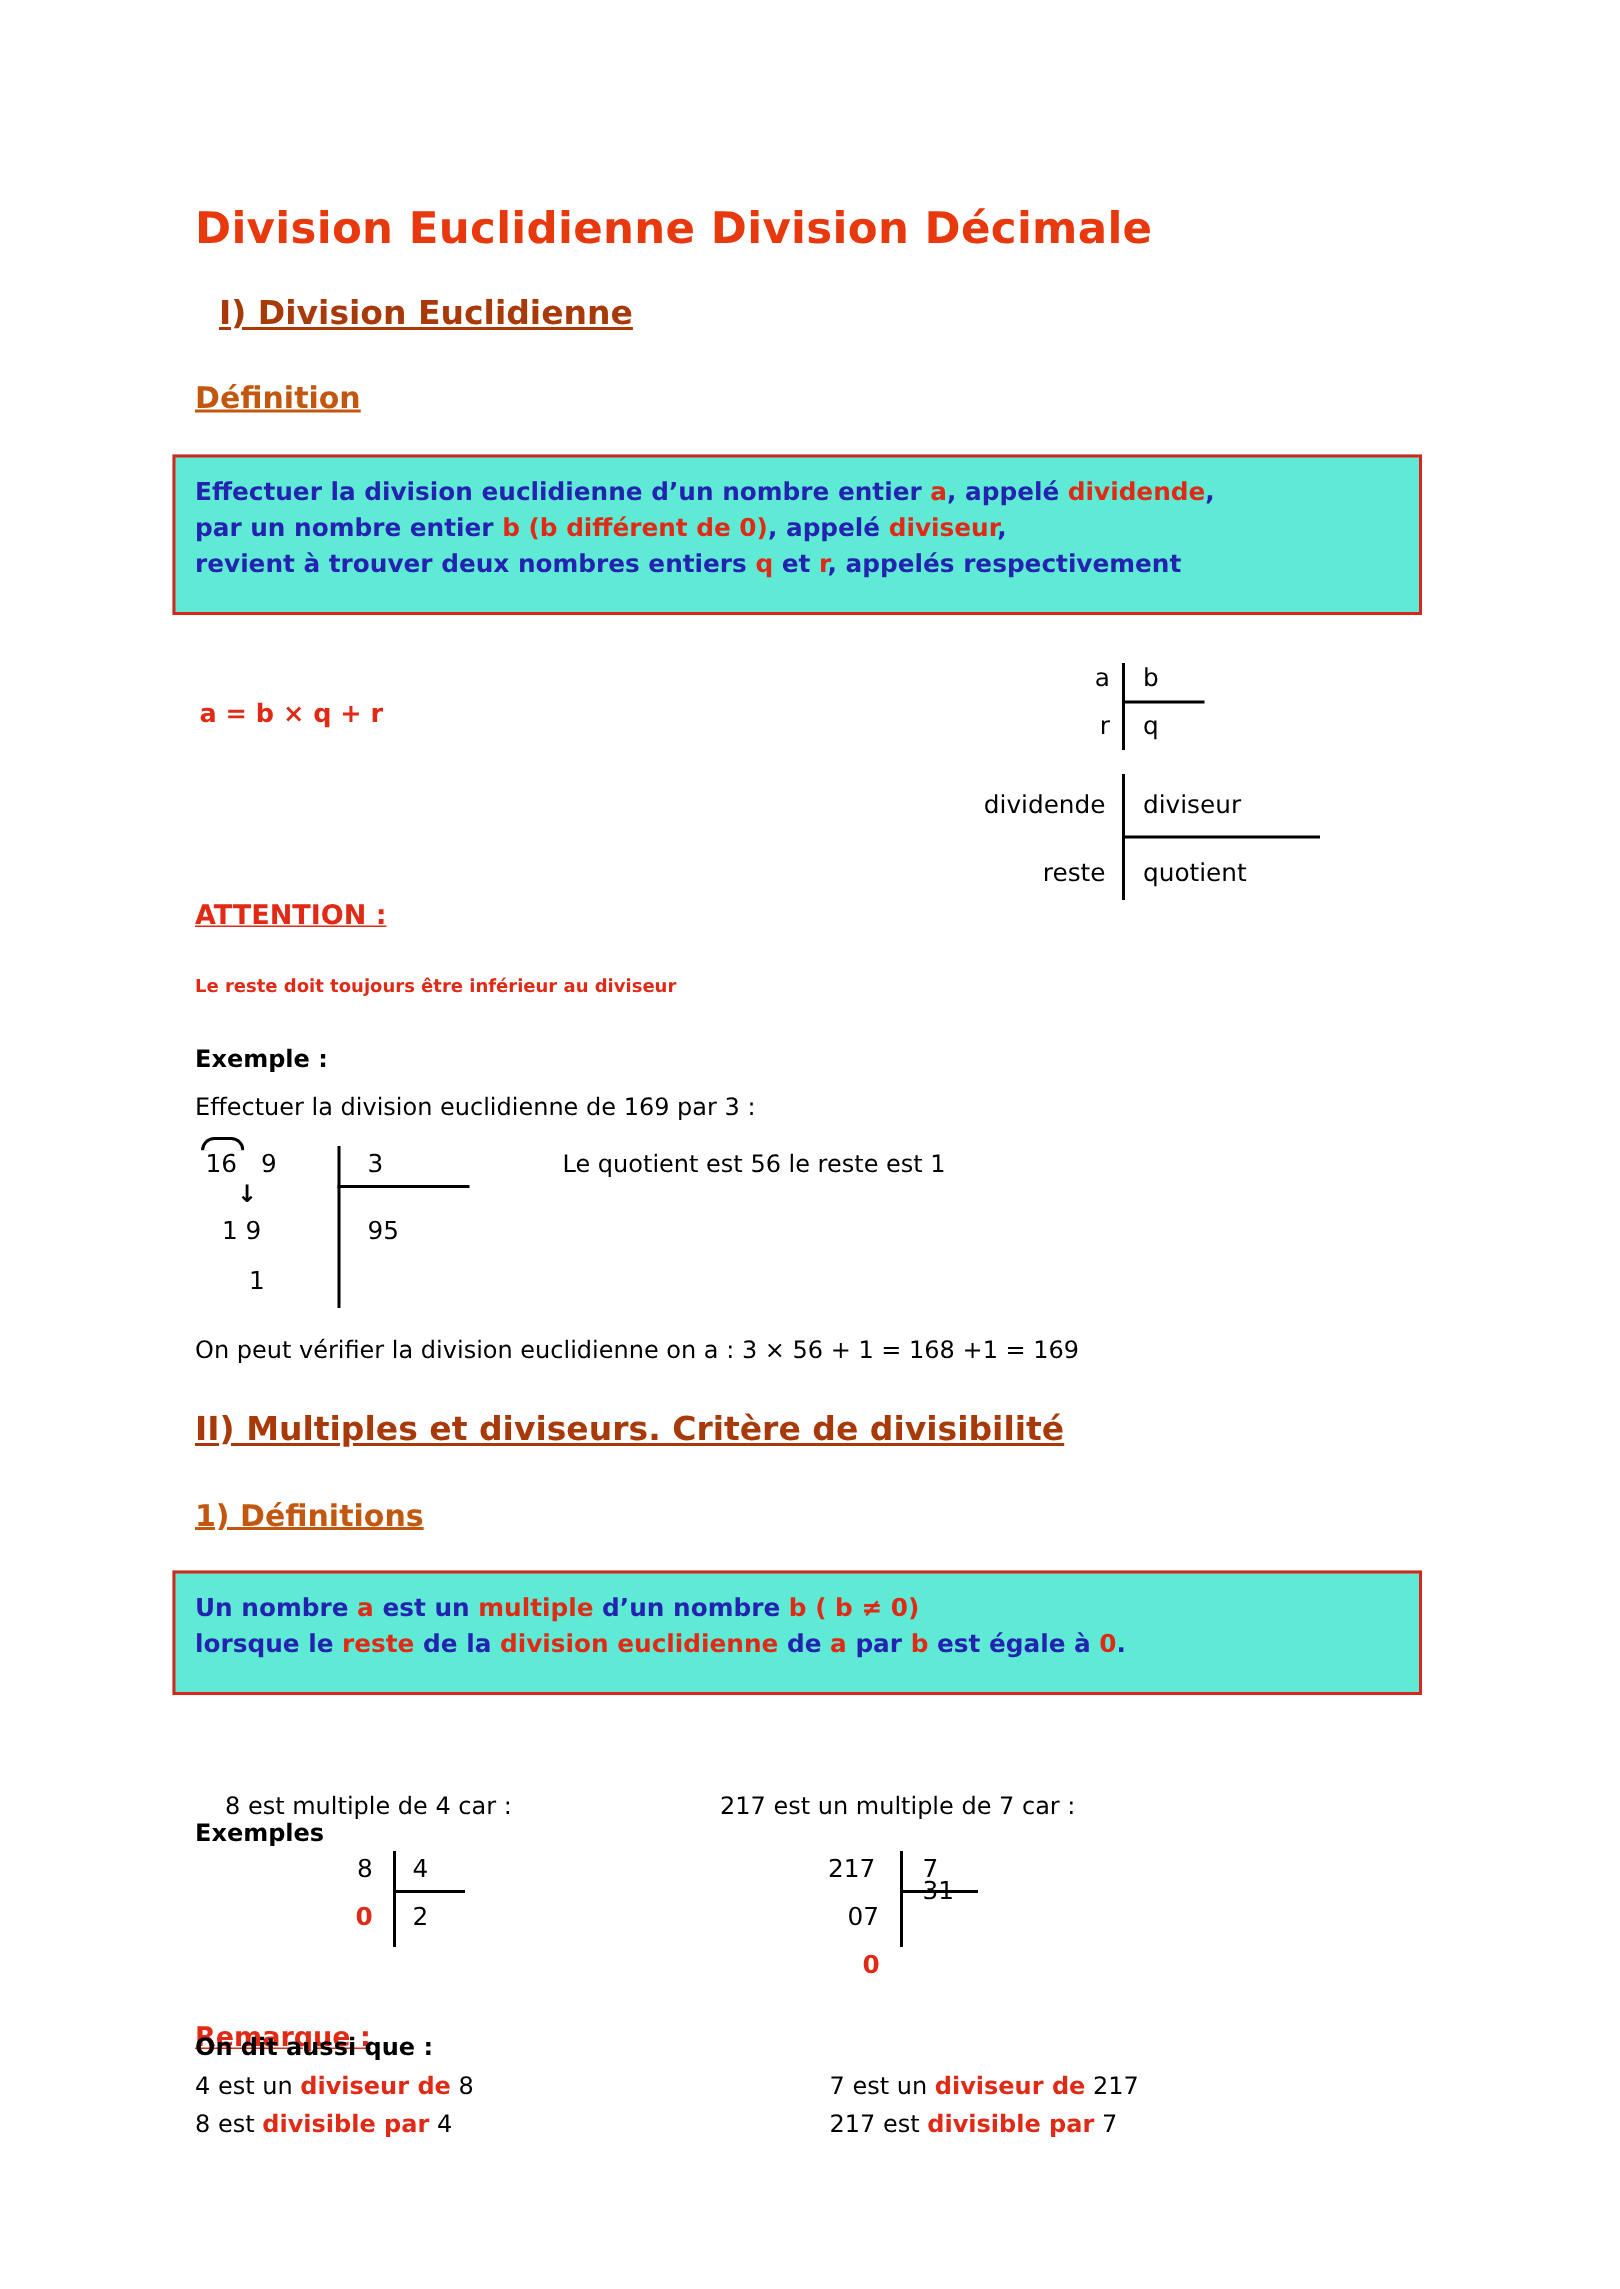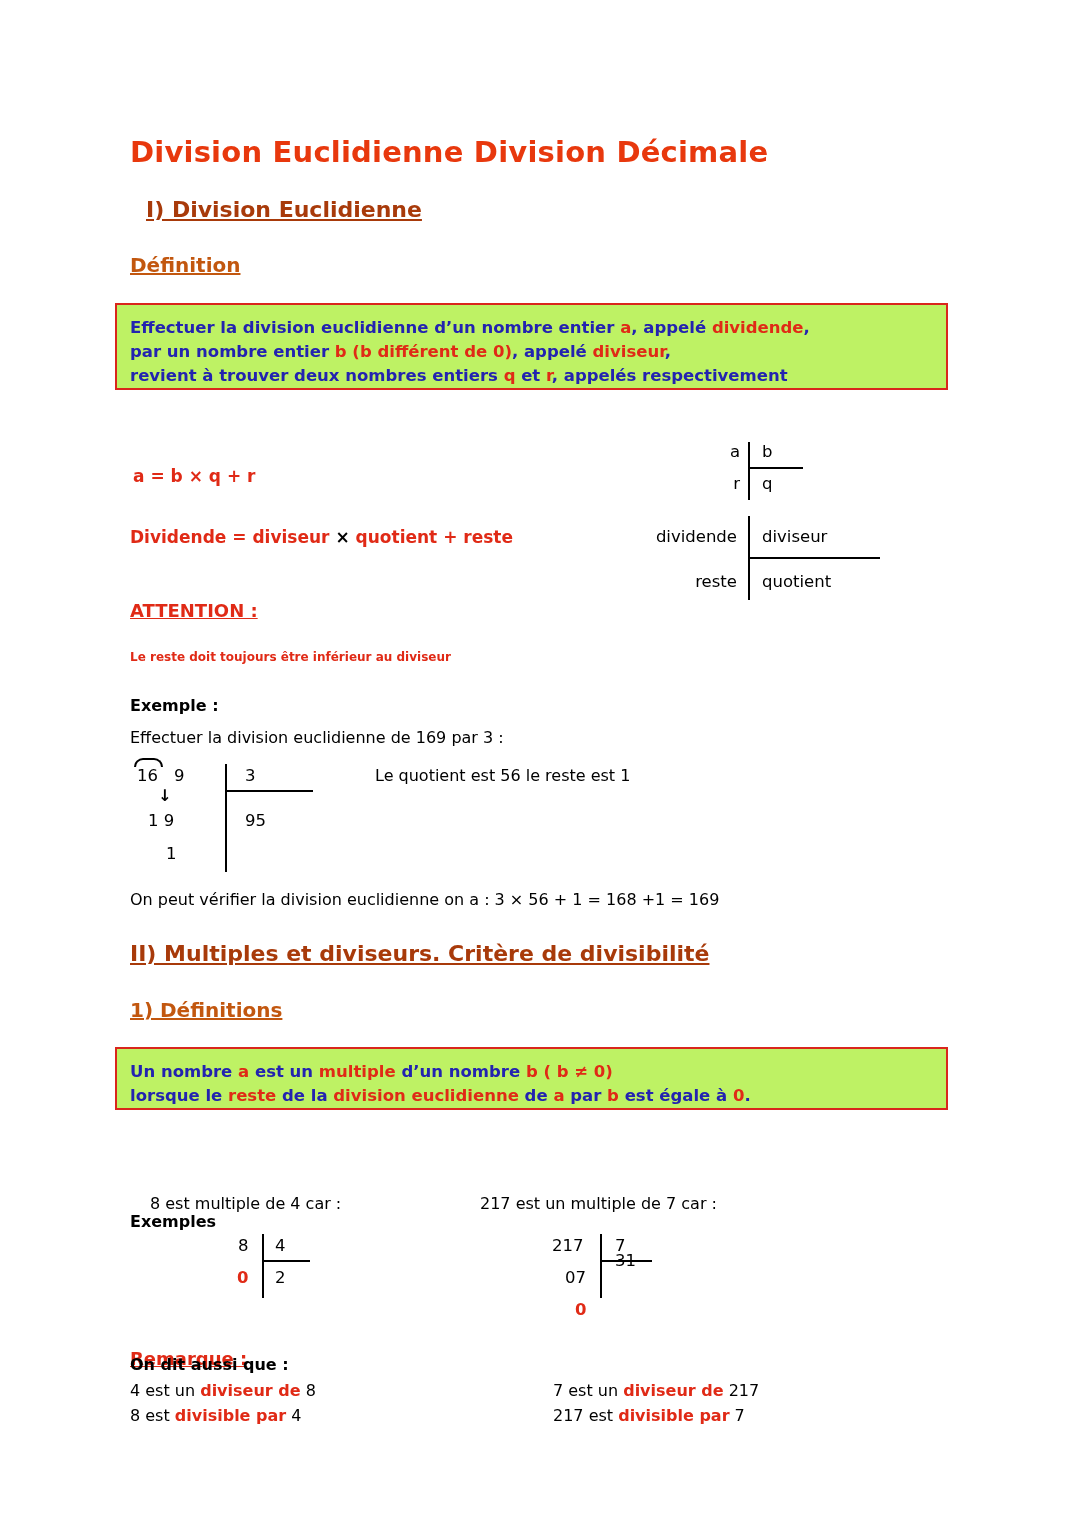--- a/index.html
+++ b/index.html
@@ -9,21 +9,21 @@
     font-family:"DejaVu Sans","Liberation Sans",sans-serif;
     color:#000;
   }
   .page { position:relative; width:1080px; height:1526px; background:#fff; overflow:hidden; }
   .abs { position:absolute; }
 
   .title { font-size:29px; font-weight:bold; color:#e8380d; letter-spacing:.2px; }
   .h2    { font-size:22px; font-weight:bold; color:#a83a0a; text-decoration:underline; }
   .h3    { font-size:20px; font-weight:bold; color:#c2570f; text-decoration:underline; }
 
-  .redbox { border:2px solid #d9261c; width:833px; padding:11px 13px 0 13px; background:#bef264; }
+  .redbox { border:2px solid #d9261c; width:833px; padding:11px 13px 20px 13px; background:#5eead4; }
   .boxline { font-size:16.5px; font-weight:bold; line-height:24px; white-space:nowrap; }
 
   .c-blue  { color:#2323b0; }
   .c-red   { color:#e02a16; }
   .c-black { color:#000; }
   .c-redb  { color:#e02a16; font-weight:bold; }
 
   .formula-red { font-size:17px; font-weight:bold; color:#e02a16; }
   .body-text { font-size:16px; }
   .bold { font-weight:bold; }
@@ -57,21 +57,20 @@
 
   <div class="abs" style="left:700px; top:440px; width:180px; height:64px;">
     <span class="abs num ralign" style="left:0; top:2px; width:40px;">a</span>
     <div class="abs vline" style="left:48px; top:2px; height:58px;"></div>
     <span class="abs num" style="left:62px; top:2px;">b</span>
     <div class="abs hline" style="left:48px; top:27px; width:55px;"></div>
     <span class="abs num ralign" style="left:0; top:34px; width:40px;">r</span>
     <span class="abs num" style="left:62px; top:34px;">q</span>
   </div>
 
-  <div class="abs formula-red" style="left:130px; top:527px;"><span class="c-red">Dividende = diviseur </span><span class="c-black">×</span><span class="c-red"> quotient + reste</span></div>
 
   <div class="abs" style="left:600px; top:510px; width:300px; height:95px;">
     <span class="abs num ralign" style="left:0; top:17px; width:137px;">dividende</span>
     <div class="abs vline" style="left:148px; top:6px; height:84px;"></div>
     <span class="abs num" style="left:162px; top:17px;">diviseur</span>
     <div class="abs hline" style="left:148px; top:47px; width:132px;"></div>
     <span class="abs num ralign" style="left:0; top:62px; width:137px;">reste</span>
     <span class="abs num" style="left:162px; top:62px;">quotient</span>
   </div>
 

